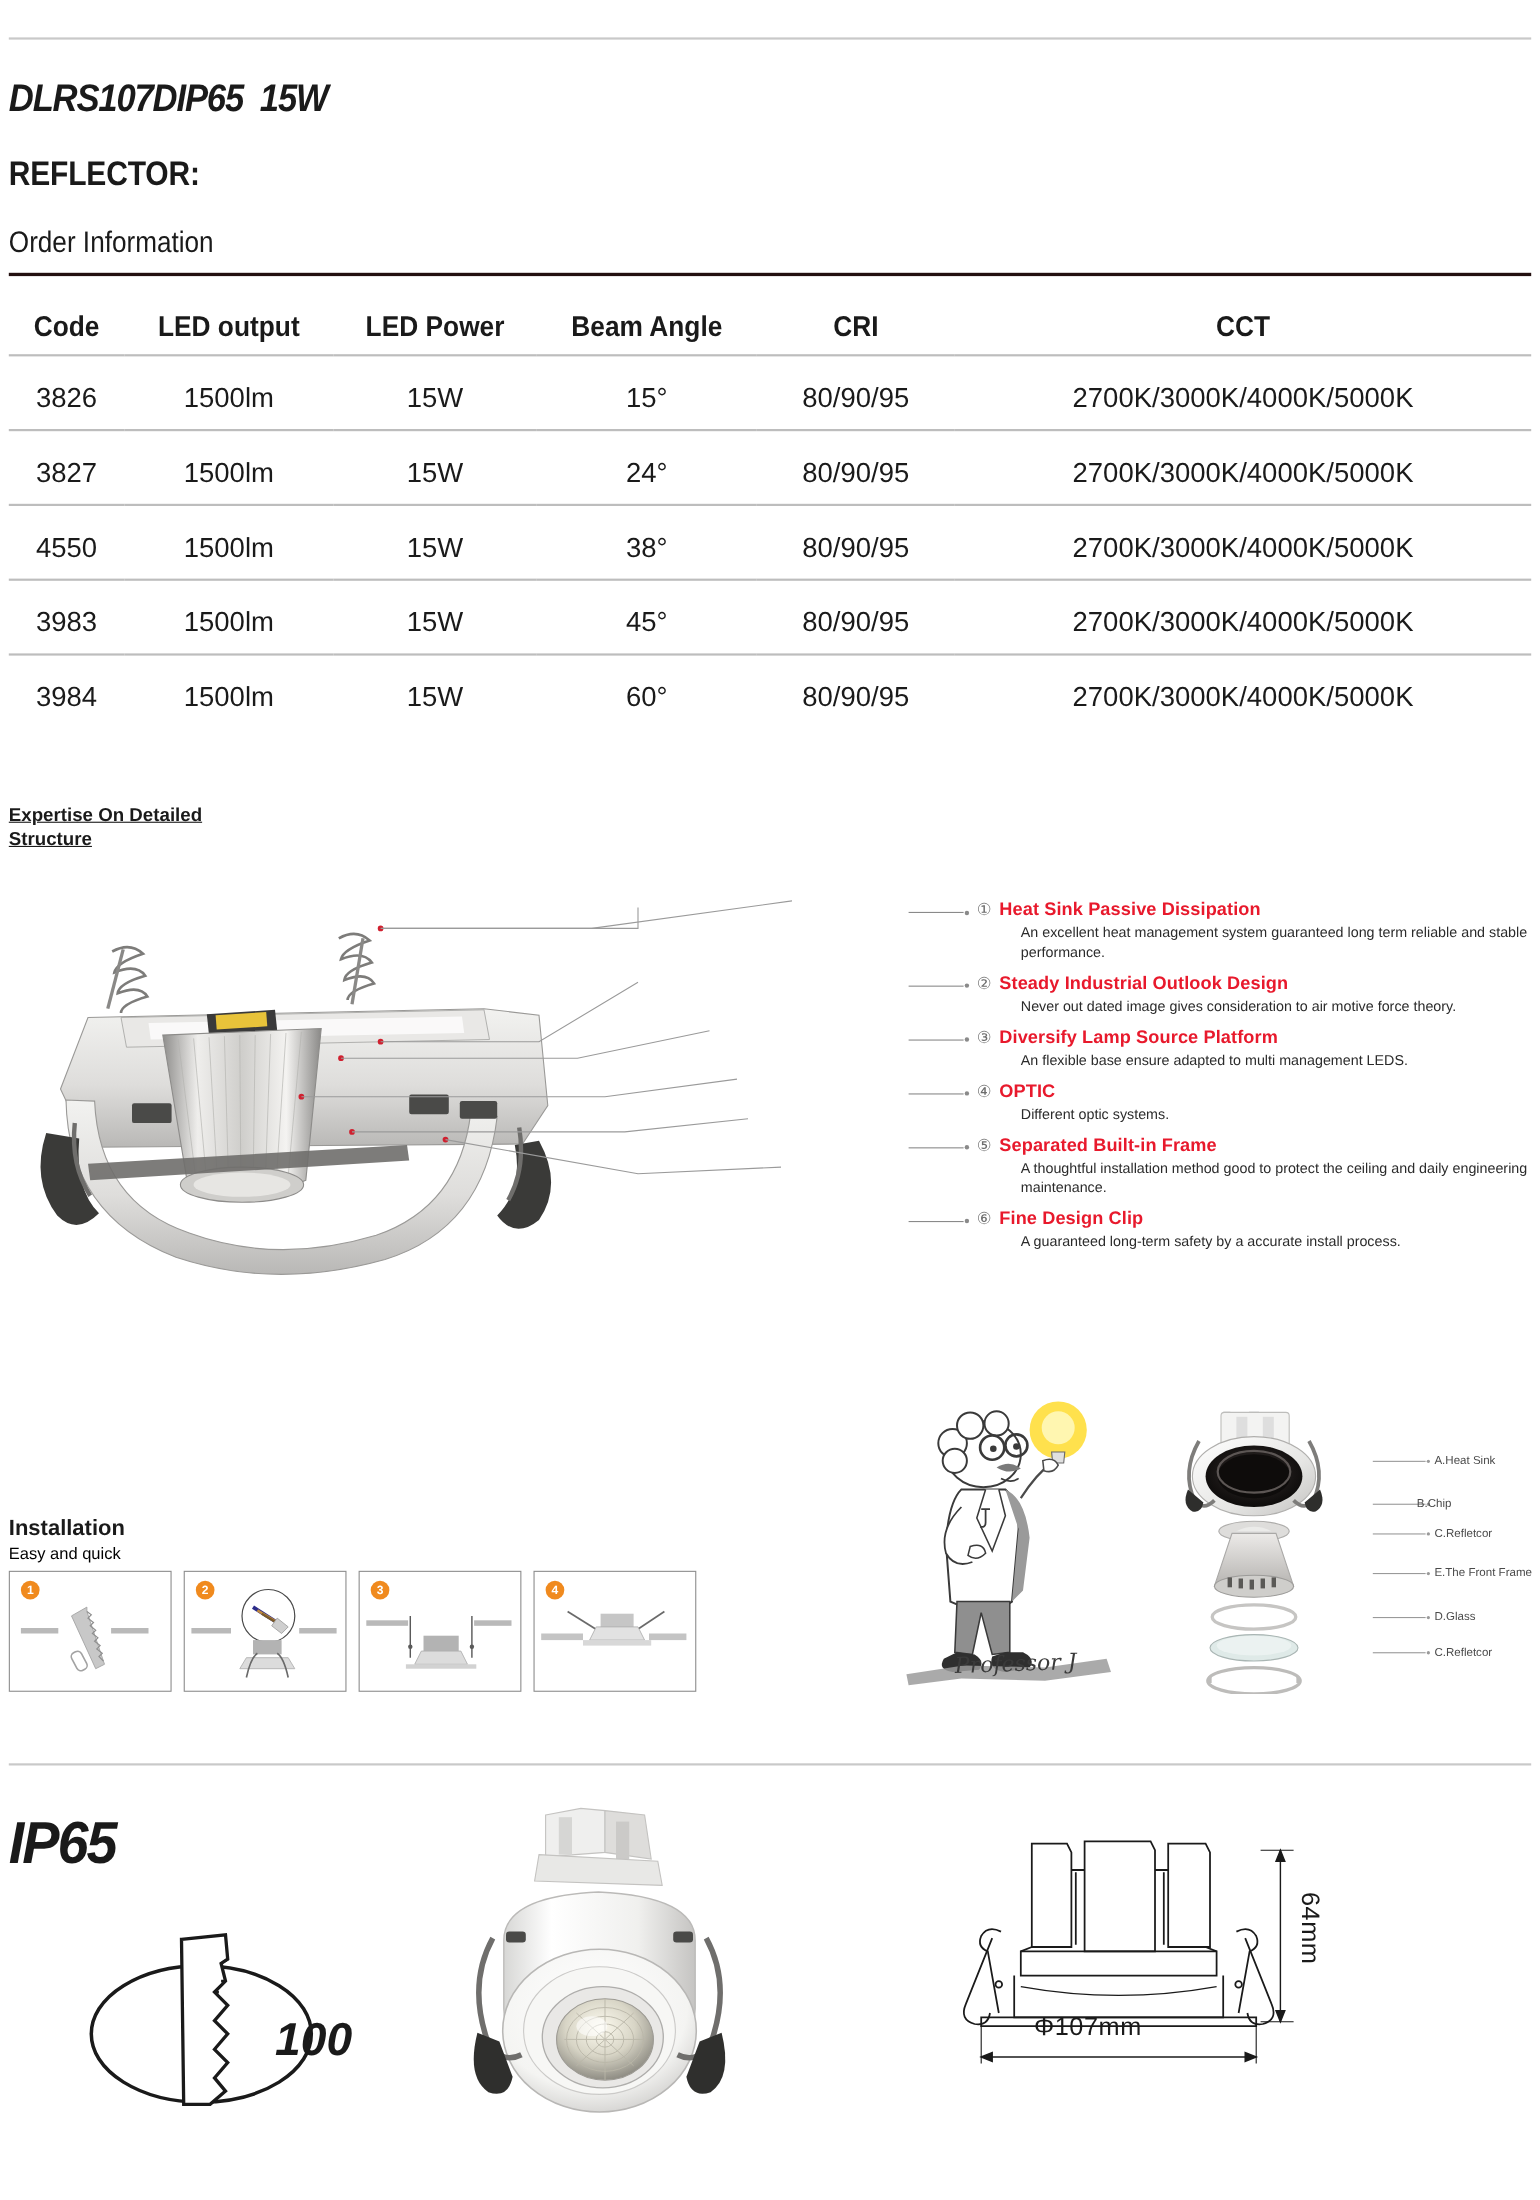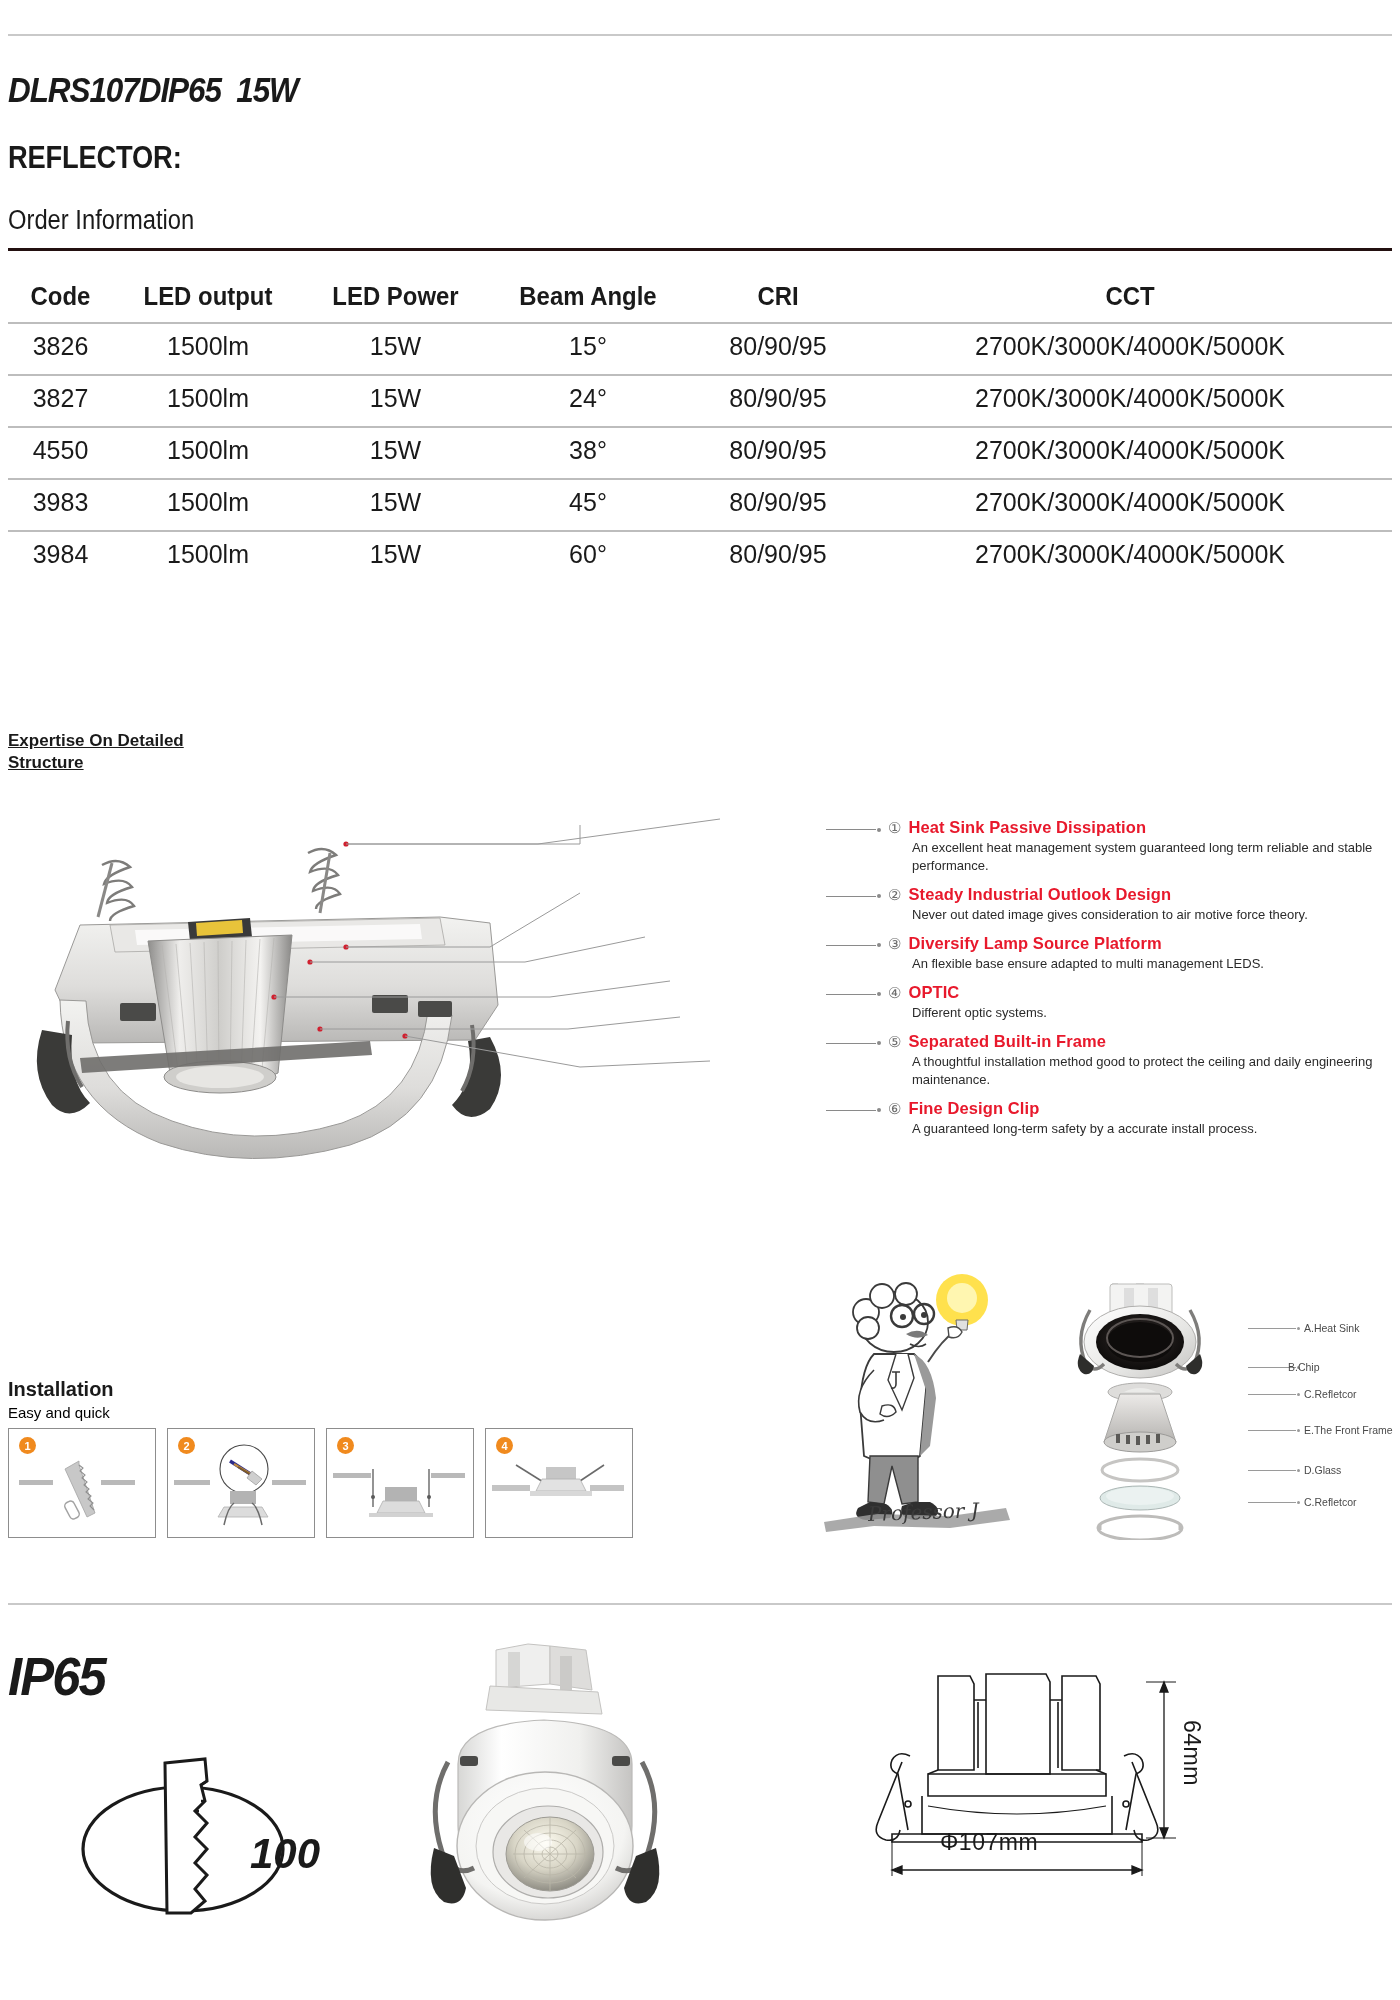--- a/index.html
+++ b/index.html
@@ -51,21 +51,21 @@
   }
   table.order th {
     font-size: 26px; font-weight: bold;
     padding: 6px 0 10px 0;
     border-bottom: 2px solid #bdbdbd;
     text-align: center;
     transform: scaleX(0.92);
   }
   table.order td {
     font-size: 25px;
-    padding: 8px 0 13px 0;
+    padding: 24px 0 13px 0;
     border-bottom: 2px solid #bdbdbd;
     text-align: center;
     white-space: nowrap;
   }
   table.order tr:last-child td { border-bottom: none; }
   .c-code  { width: 105px; }
   .c-out   { width: 190px; }
   .c-pow   { width: 185px; }
   .c-beam  { width: 200px; }
   .c-cri   { width: 180px; }
@@ -97,21 +97,21 @@
   .cnum {
     font-size: 15px; color: #6d6d6d;
     display: inline-block; line-height: 1;
   }
   .ctitle {
     font-size: 16.5px; font-weight: bold; color: #e8192c;
     letter-spacing: 0.1px;
   }
   .cbody {
     font-size: 13px; color: #2b2b2b; line-height: 1.38;
-    margin: 2px 0 0 24px; max-width: 470px;
+    margin: 2px 0 0 40px; max-width: 470px;
   }
 
   
   .install-h {
     position: absolute; left: 8px; top: 1378px;
     font-size: 20px; font-weight: bold;
   }
   .install-sub {
     position: absolute; left: 8px; top: 1404px;
     font-size: 15px; color: #000000;

